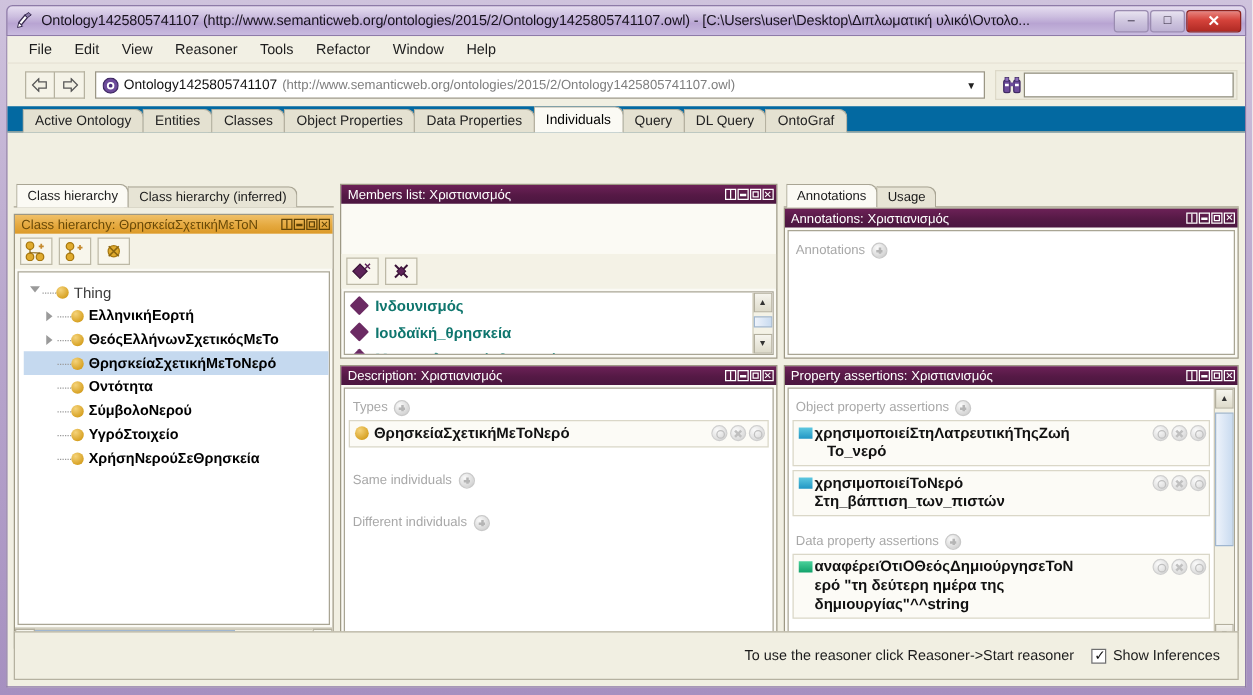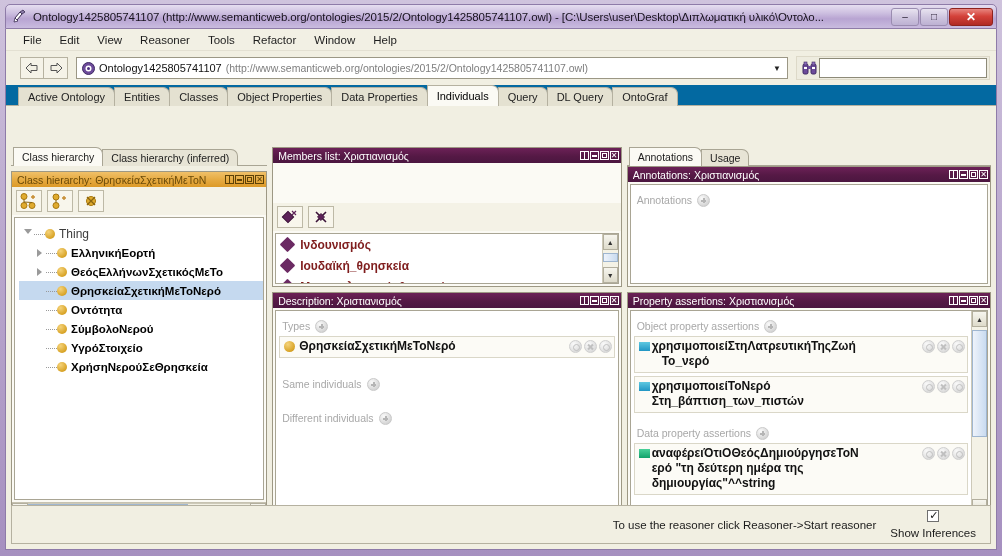--- a/index.html
+++ b/index.html
@@ -354,21 +354,21 @@
     height: 21px; padding-left: 6px;
     white-space: nowrap;
   }
   .litem.sel { background: #c5d9ef; border: 1px solid #c58a2e; margin-top: 13px; }
   .diamond {
     width: 11px; height: 11px; flex: 0 0 11px; margin-right: 7px;
     background: #6b2a63;
     transform: rotate(45deg);
     border-radius: 1px;
   }
-  .litem-label { font-size: 12px; font-weight: bold; color: #7f1d1d; }
+  .litem-label { font-size: 12px; font-weight: bold; color: #0f766e; }
 
   
   .secbody {
     flex: 1 1 auto; margin: 2px;
     border: 1px solid #a9a594;
     background: #fff;
     display: flex;
     overflow: hidden;
   }
   .secinner { flex: 1 1 auto; overflow: hidden; padding: 4px 3px 0 3px;}
@@ -441,21 +441,21 @@
     position: absolute;
     left: 5px; right: 5px; bottom: 5px;
     height: 39px;
     background: #f1efe2;
     border: 1px solid #b5b1a0;
     display: flex; align-items: center; justify-content: flex-end;
     padding-right: 14px;
     gap: 14px;
   }
   .status-text { font-size: 11.5px; color: #1b1b1b; }
-  .chkwrap { display: flex; align-items: center; gap: 5px; flex-direction: column;}
+  .chkwrap { display: flex; align-items: center; gap: 5px;}
   .chk {
     width: 12px; height: 12px; border: 1px solid #6f6f6f; background: #fff;
     position: relative;
   }
   .chk::after {
     content: "\2713"; position: absolute; left: 1px; top: -2px;
     font-size: 11px; color: #111;
   }
 </style>
 </head>

